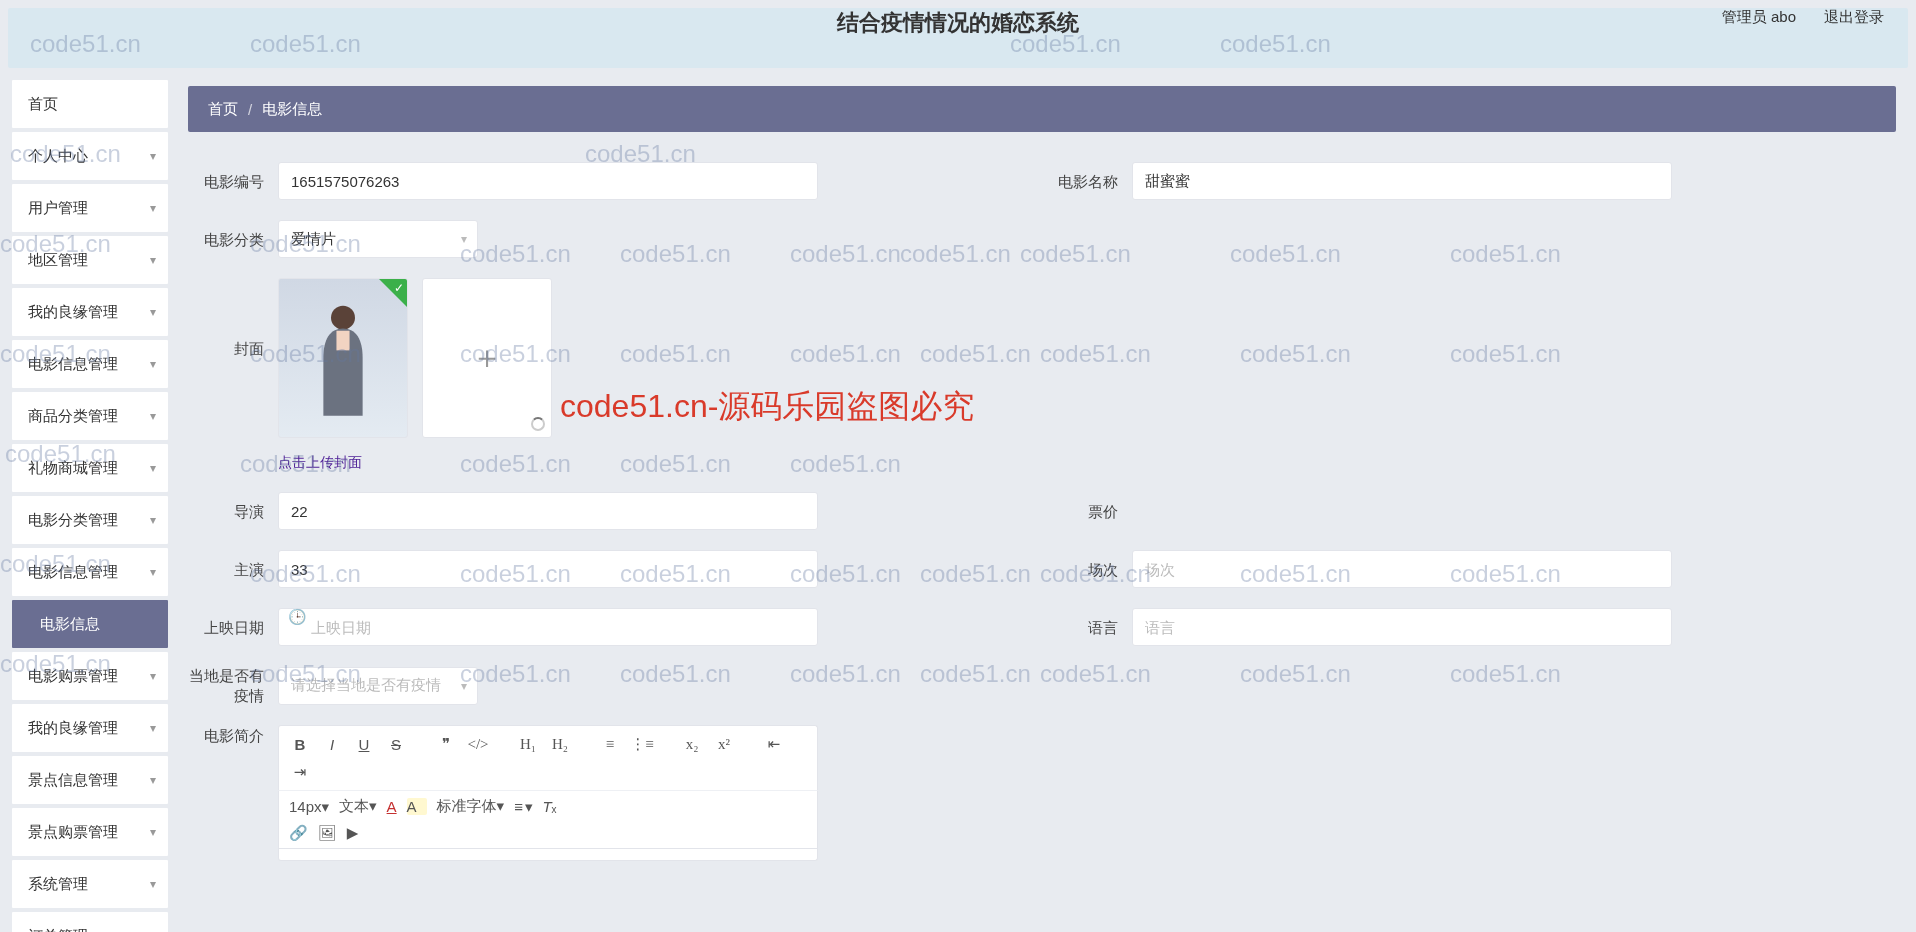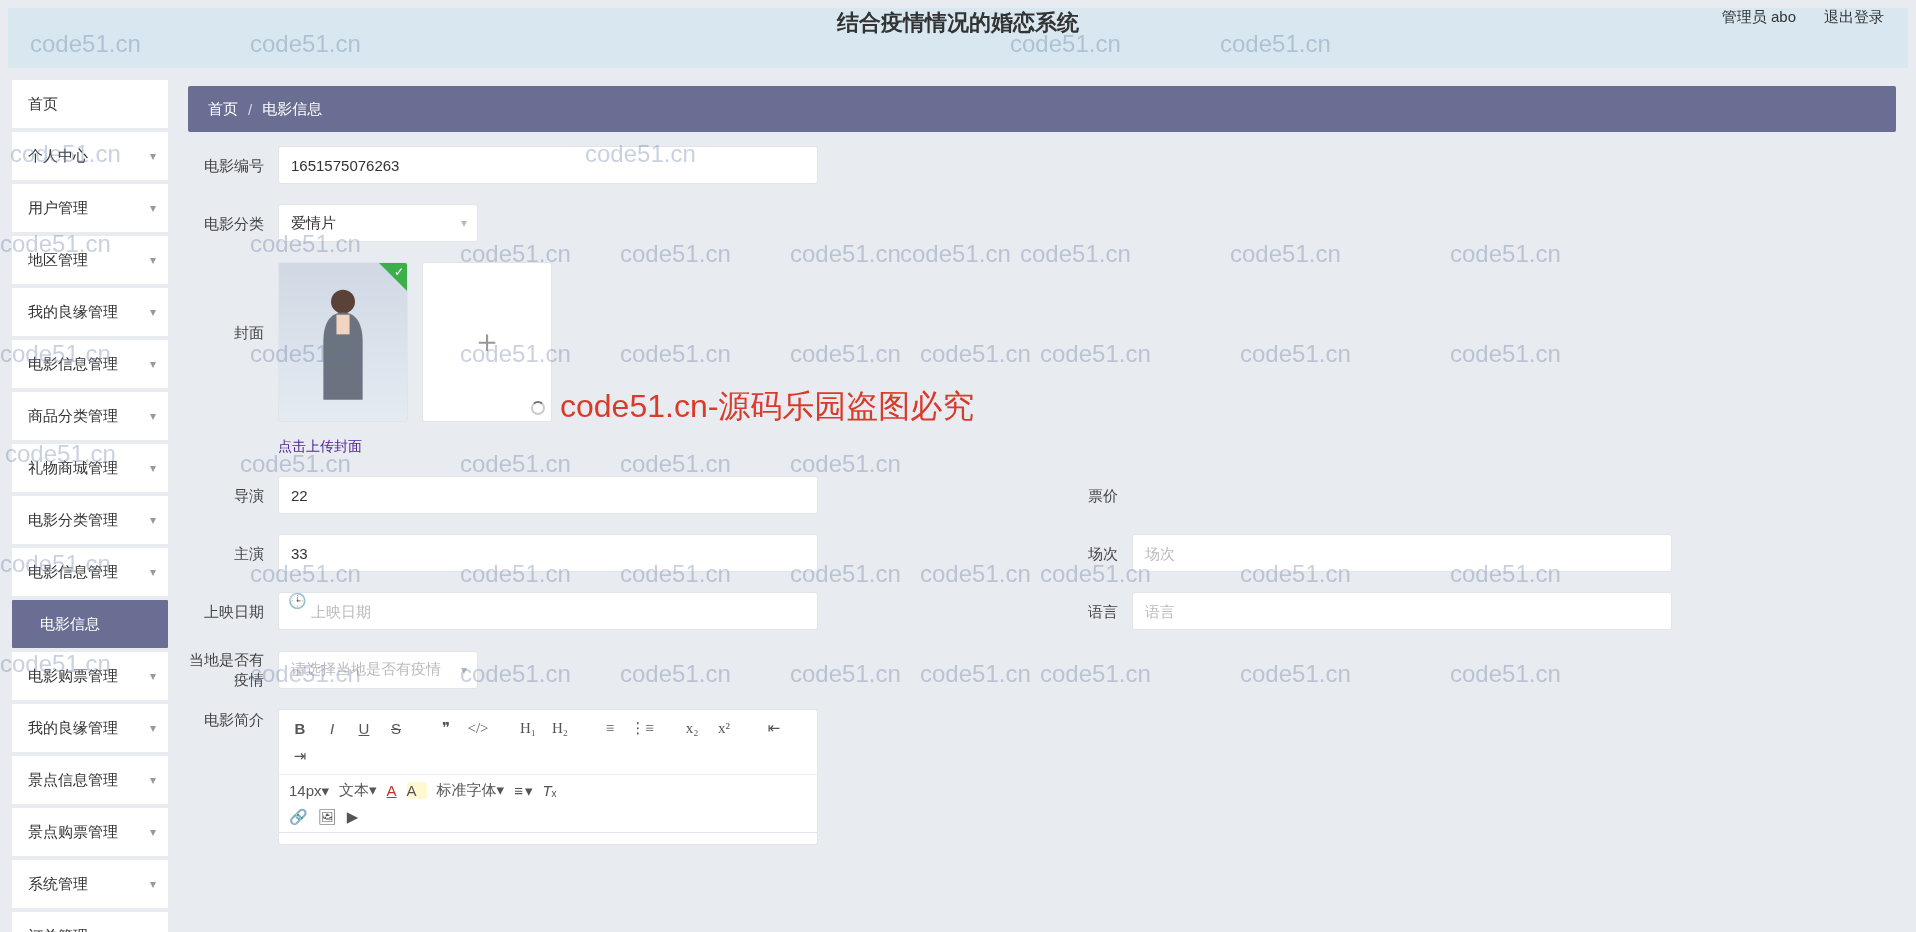--- a/index.html
+++ b/index.html
@@ -24,21 +24,21 @@
 .side-item { background: #fff; height: 48px; display: flex; align-items: center; padding: 0 16px; font-size: 15px; color: #333; margin-bottom: 4px; cursor: pointer; position: relative; border-radius: 1px; }
 .side-item.active { background: #6a6e92; color: #fff; padding-left: 28px; }
 .side-item .chev { position: absolute; right: 12px; color: #999; font-size: 12px; }
 
 
 .main { flex: 1; padding: 18px 20px 0 8px; overflow-y: auto; }
 .breadcrumb { background: #6a6e92; color: #fff; height: 46px; display: flex; align-items: center; padding: 0 20px; font-size: 15px; border-radius: 2px; }
 .breadcrumb .sep { margin: 0 10px; opacity: 0.7; }
 
 
-.form { background: transparent; padding: 4px 0; }
+.form { background: transparent; padding: 20px 0; }
 .form-grid { display: flex; flex-wrap: wrap; gap: 0; }
 .form-row { display: flex; align-items: center; padding: 10px 0; }
 .col-half { width: 50%; }
 .col-full { width: 100%; }
 .label { width: 90px; text-align: right; padding-right: 14px; font-size: 15px; color: #444; flex-shrink: 0; line-height: 1.4; }
 .label.two-line { line-height: 1.3; }
 .input-text { height: 38px; border: 1px solid #e2e4ea; background: #fff; padding: 0 12px; font-size: 15px; color: #333; width: 540px; border-radius: 3px; }
 .input-text::placeholder { color: #bbb; }
 .select-like { height: 38px; border: 1px solid #e2e4ea; background: #fff; padding: 0 30px 0 12px; font-size: 15px; color: #333; width: 200px; border-radius: 3px; position: relative; display: flex; align-items: center; }
 .select-like.placeholder { color: #bbb; }
@@ -158,20 +158,24 @@
       <span class="sep">/</span>
       <span>电影信息</span>
     </div>
 
     <div class="form">
       <div class="form-grid">
 
         <div class="form-row col-half">
           <div class="label">电影编号</div>
           <input class="input-text" value="1651575076263" style="">
+        </div>
+        <div class="form-row col-half">
+          <div class="label">电影名称</div>
+          <input class="input-text" value="甜蜜蜜" style="">
         </div>
 
         <div class="form-row col-full">
           <div class="label">电影分类</div>
           <div class="select-like sm">
             <span>爱情片</span>
             <span class="chev-d">▾</span>
           </div>
         </div>
 

